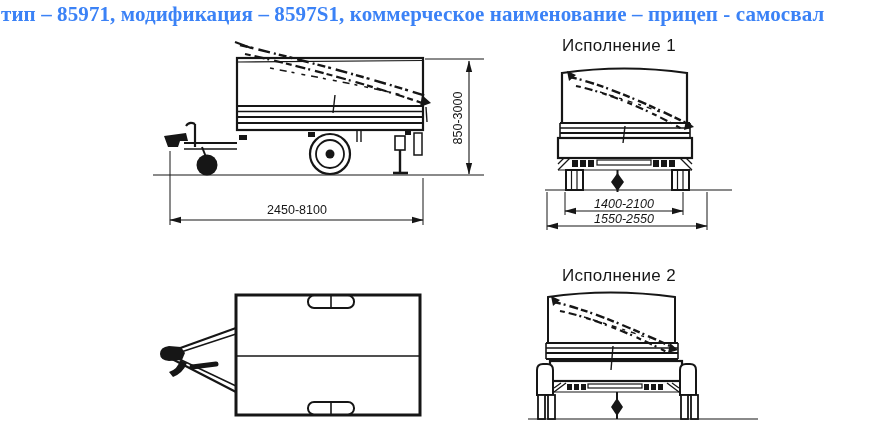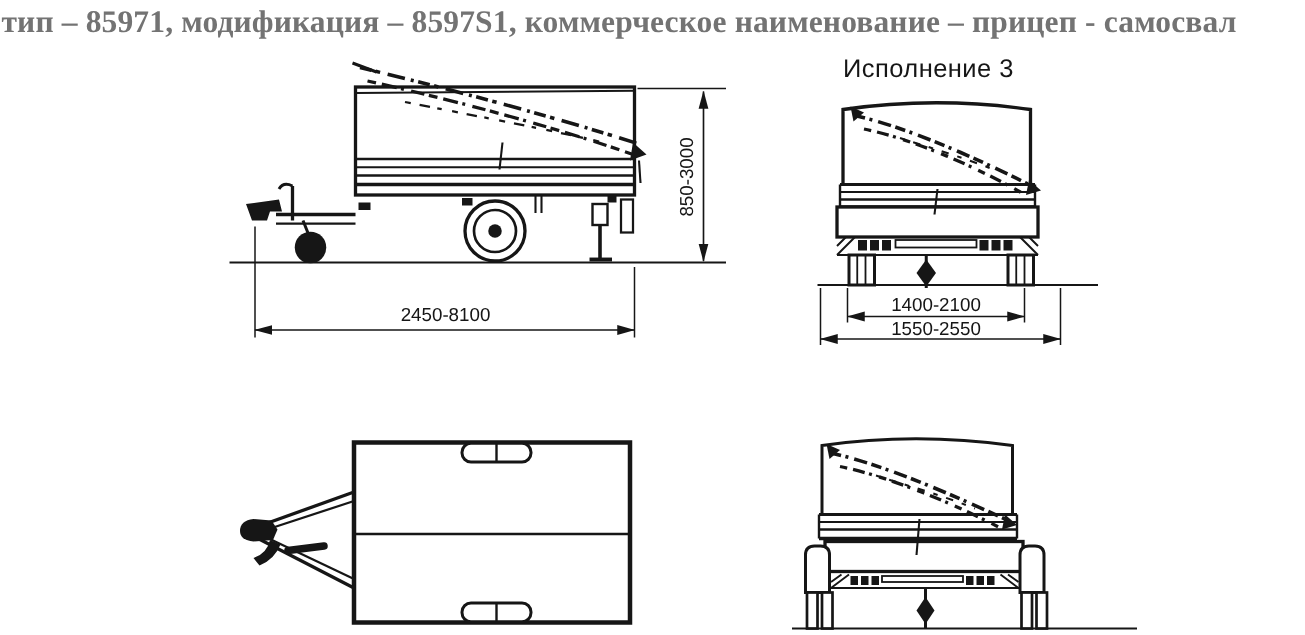--- a/index.html
+++ b/index.html
@@ -4,21 +4,21 @@
 <style>
   * { margin:0; padding:0; box-sizing:border-box; }
   html,body { background:#ffffff; }
   .canvas {
     position:relative; width:870px; height:423px; background:#ffffff;
     overflow:hidden; font-family:"Liberation Sans", sans-serif; color:#161616;
   }
   .title {
     position:absolute; left:1px; top:2px; width:869px;
     font-family:"Liberation Serif", serif; font-weight:bold;
-    font-size:21px; white-space:nowrap; letter-spacing:0.1px; color:#737373;
+    font-size:21px; white-space:nowrap; letter-spacing:0.1px; color:#3b82f6;
   }
   .view { position:absolute; }
   .view-label {
     position:absolute; font-size:17px; letter-spacing:0.3px; color:#161616;
     white-space:nowrap;
   }
   svg { display:block; }
   svg text { font-family:"Liberation Sans", sans-serif; fill:#161616; }
   .dim { font-size:12.5px; }
   .ln { stroke:#161616; fill:none; }
@@ -100,23 +100,23 @@
       </g>
 
       <g>
         <line class="ln" x1="275" y1="36" x2="334" y2="36" stroke-width="1"></line>
         <line class="ln" x1="319" y1="38" x2="319" y2="151" stroke-width="1.1" marker-start="url(#arr)" marker-end="url(#arr)"></line>
         <text class="dim" transform="translate(312,95) rotate(-90)" text-anchor="middle">850-3000</text>
       </g>
     </svg>
   </div>
 
-  <div class="view-label" style="left:562px; top:36px;">Исполнение 3</div>
-
-  <div class="view" style="left:540px; top:30px;">
+  <div class="view-label" style="left:562px; top:36px;">Исполнение 1</div>
+
+  <div class="view" style="left:540px; top:30px;font-style:italic;">
     <svg width="195" height="205" viewBox="0 0 195 205">
       <defs>
         <marker id="arr2" viewBox="0 0 10 6" refX="9.5" refY="3" markerWidth="11" markerHeight="7" orient="auto-start-reverse">
           <path d="M10,3 L0,0.3 L0,5.7 Z" fill="#161616"></path>
         </marker>
       </defs>
 
       <line class="ln" x1="5" y1="160" x2="192" y2="160" stroke-width="1.2"></line>
 
       <g>
@@ -198,20 +198,21 @@
         <line class="ln" x1="86" y1="54" x2="25" y2="74" stroke-width="1.5"></line>
         <line class="ln" x1="86" y1="112" x2="22" y2="79" stroke-width="2.2"></line>
         <line class="ln" x1="86" y1="106" x2="25" y2="77" stroke-width="1.5"></line>
         <path class="fl" d="M10,74 q0,-7 9,-8 l12,1 l4,6 l-3,7 l-13,1 q-9,-1 -9,-7 z"></path>
         <path class="fl" d="M30,80 q-2,9 -11,12 l4,5 q10,-4 14,-14 z"></path>
         <line class="ln" x1="42" y1="87" x2="66" y2="84" stroke-width="5" stroke-linecap="round"></line>
       </g>
     </svg>
   </div>
 
+  <div class="view-label" style="left:562px; top:266px;">Исполнение 2</div>
 
   <div class="view" style="left:520px; top:258px;">
     <svg width="245" height="165" viewBox="0 0 245 165">
 
       <line class="ln" x1="8" y1="161" x2="238" y2="161" stroke-width="1.2"></line>
 
       <g>
         <path class="ln" d="M28,85 L28,39 Q90,30 155,39 L155,85" stroke-width="2"></path>
         <line class="ln" x1="26" y1="85" x2="158" y2="85" stroke-width="2"></line>
         <line class="ln" x1="26" y1="90" x2="158" y2="90" stroke-width="1.4"></line>

